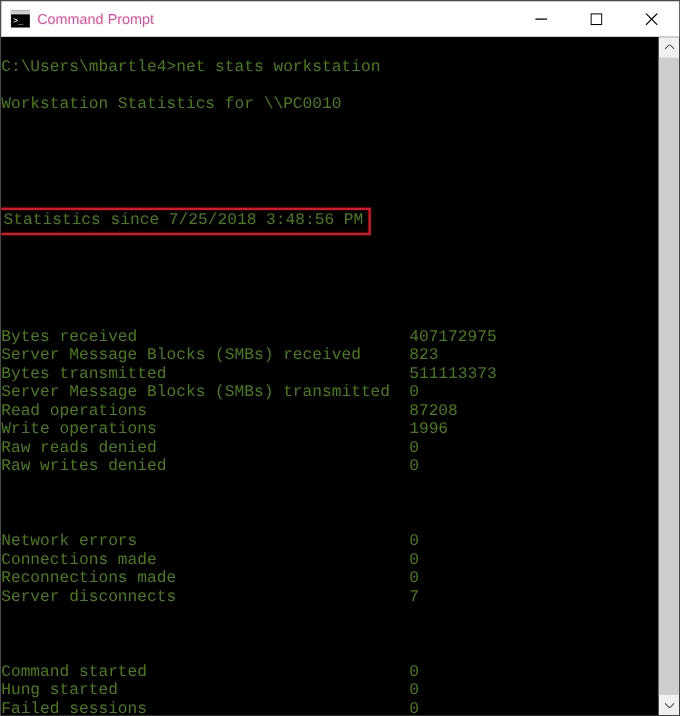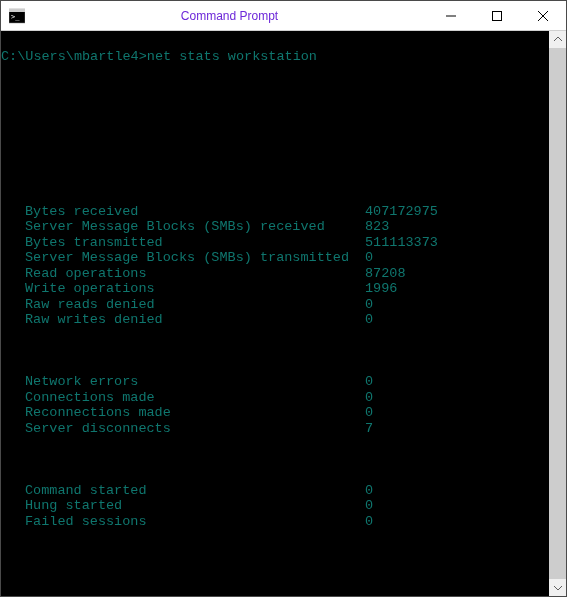--- a/index.html
+++ b/index.html
@@ -29,22 +29,21 @@
     .titlebar-icon {
       width: 16px;
       height: 16px;
       margin-left: 8px;
       margin-right: 6px;
       flex-shrink: 0;
     }
     .titlebar-title {
       flex: 1;
       font-size: 12px;
-      color: #6d28d9;
-      text-align: center;
+      color: #ec4899;
     }
     .titlebar-buttons {
       display: flex;
       height: 100%;
     }
     .titlebar-btn {
       width: 46px;
       height: 100%;
       display: flex;
       align-items: center;
@@ -55,21 +54,21 @@
     }
     .content-wrap {
       flex: 1;
       display: flex;
       background: #000000;
       overflow: hidden;
     }
     .terminal {
       flex: 1;
       background: #000000;
-      color: #0f766e;
+      color: #4d7c0f;
       font-family: Consolas, 'Courier New', monospace;
       font-size: 13.5px;
       line-height: 15.5px;
       white-space: pre;
       padding: 2px 0 0 0;
       overflow: hidden;
     }
     .line { display: block; }
     .highlight-box {
       border: 2px solid #e81123;
@@ -97,21 +96,21 @@
       background: #f0f0f0;
       position: relative;
     }
     .scroll-thumb {
       position: absolute;
       width: 100%;
       background: #cdcdcd;
       top: 0;
       height: 100%;
     }
-    .stat-row { display: flex; padding-left: 24px; }
+    .stat-row { display: flex; }
     .stat-label { width: 340px; }
     .stat-value { }
     .prompt-row { display: block; }
   </style>
 </head>
 <body>
 
 <div class="window">
   <div class="titlebar">
     <div class="titlebar-icon">
@@ -138,22 +137,24 @@
             <line x1="0" y1="0" x2="10" y2="10" stroke="#000" stroke-width="1"></line>
             <line x1="10" y1="0" x2="0" y2="10" stroke="#000" stroke-width="1"></line>
           </svg>
       </button>
     </div>
   </div>
 
   <div class="content-wrap">
     <div class="terminal">
 <span class="line prompt-row"><span>C:\Users\mbartle4&gt;</span><span>net stats workstation</span></span>
+<span class="line">Workstation Statistics for \\PC0010</span>
 <span class="line"> </span>
 <span class="line"> </span>
+<span class="line"><span class="highlight-box">Statistics since 7/25/2018 3:48:56 PM</span></span>
 <span class="line"> </span>
 <span class="line"> </span>
 <div id="group1"><div class="stat-row line"><span class="stat-label">Bytes received</span><span class="stat-value">407172975</span></div><div class="stat-row line"><span class="stat-label">Server Message Blocks (SMBs) received</span><span class="stat-value">823</span></div><div class="stat-row line"><span class="stat-label">Bytes transmitted</span><span class="stat-value">511113373</span></div><div class="stat-row line"><span class="stat-label">Server Message Blocks (SMBs) transmitted</span><span class="stat-value">0</span></div><div class="stat-row line"><span class="stat-label">Read operations</span><span class="stat-value">87208</span></div><div class="stat-row line"><span class="stat-label">Write operations</span><span class="stat-value">1996</span></div><div class="stat-row line"><span class="stat-label">Raw reads denied</span><span class="stat-value">0</span></div><div class="stat-row line"><span class="stat-label">Raw writes denied</span><span class="stat-value">0</span></div></div>
 <span class="line"> </span>
 <div id="group2"><div class="stat-row line"><span class="stat-label">Network errors</span><span class="stat-value">0</span></div><div class="stat-row line"><span class="stat-label">Connections made</span><span class="stat-value">0</span></div><div class="stat-row line"><span class="stat-label">Reconnections made</span><span class="stat-value">0</span></div><div class="stat-row line"><span class="stat-label">Server disconnects</span><span class="stat-value">7</span></div></div>
 <span class="line"> </span>
 <div id="group3"><div class="stat-row line"><span class="stat-label">Command started</span><span class="stat-value">0</span></div><div class="stat-row line"><span class="stat-label">Hung started</span><span class="stat-value">0</span></div><div class="stat-row line"><span class="stat-label">Failed sessions</span><span class="stat-value">0</span></div></div>
 
 
 

